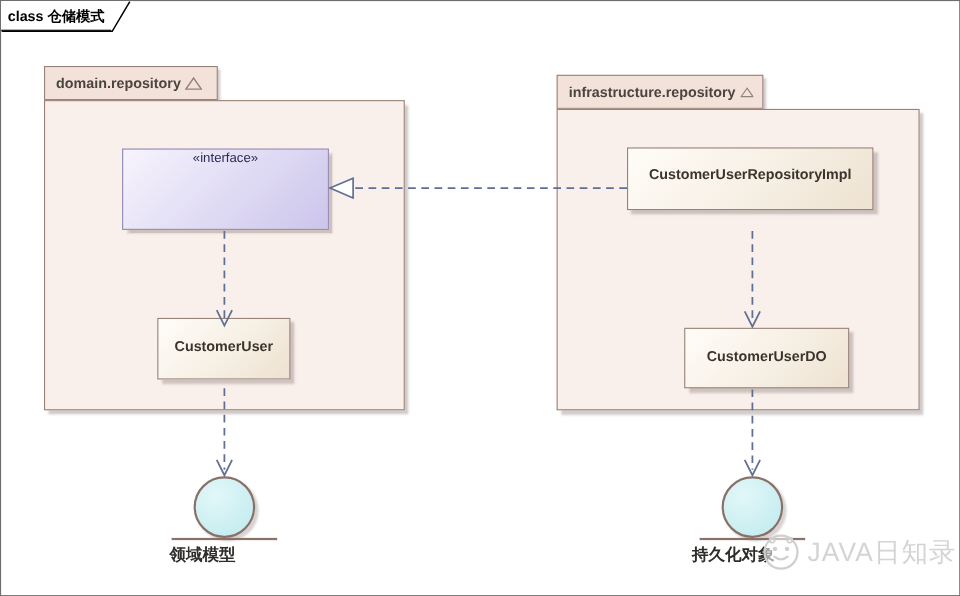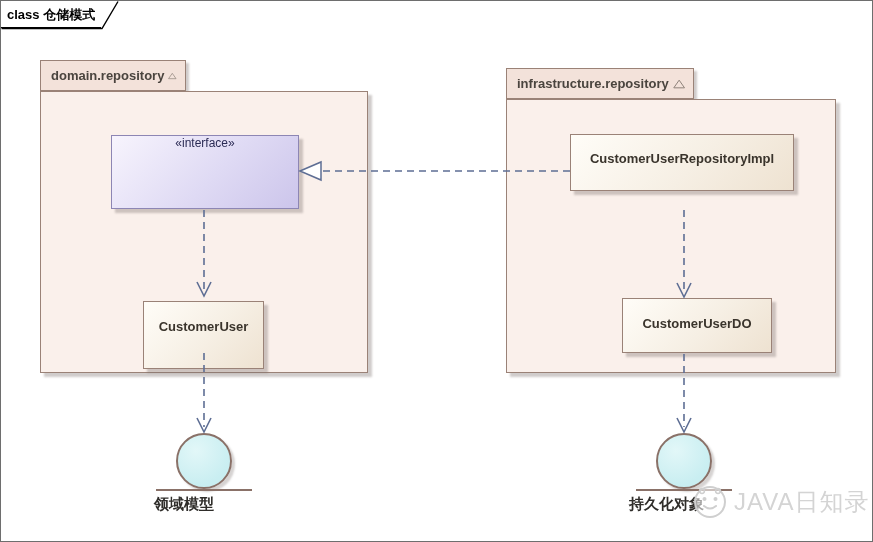--- a/index.html
+++ b/index.html
@@ -36,21 +36,21 @@
     display:flex; align-items:center; gap:4px; padding:0 8px 0 10px;
     box-shadow:3px 3px 2px rgba(120,110,105,0.35);
     font-size:13px; font-weight:bold; color:#4a443e; white-space:nowrap;
   }
   .pkg-body {
     position:absolute; left:0;
     background:#faf0eb; border:1px solid #9a8277;
     box-shadow:4px 4px 2px rgba(120,110,105,0.35);
   }
   .pkg-domain { left:39px; top:59px; width:330px; height:314px; }
-  .pkg-domain .pkg-tab { width:146px; }
+  .pkg-domain .pkg-tab { width:158px; }
   .pkg-domain .pkg-body { top:31px; width:328px; height:282px; }
   .pkg-infra { left:505px; top:67px; width:333px; height:306px; }
   .pkg-infra .pkg-tab { width:188px; }
   .pkg-infra .pkg-body { top:31px; width:330px; height:274px; }
 
   
   .uml-box {
     position:absolute; z-index:2; text-align:center;
     border:1px solid #9a8277;
     background:linear-gradient(135deg,#fffdf8 0%,#f6efe4 55%,#eee2d1 100%);
@@ -58,21 +58,21 @@
     color:#3a342c;
   }
   .uml-box .cls-name { font-size:13px; font-weight:bold; }
   .interface-box {
     left:110px; top:134px; width:188px; height:74px;
     background:linear-gradient(135deg,#f7f4fd 0%,#dfdaf4 55%,#ccc5eb 100%);
     border:1px solid #8d86b4; color:#2b2b55; 
   }
   .interface-box .stereotype { font-size:12px; font-weight:normal; margin-bottom:2px; }
   .impl-box  { left:569px; top:133px; width:224px; height:57px; padding-top:16px; }
-  .user-box  { left:142px; top:300px; width:121px; height:68px; padding-top:17px; }
+  .user-box  { left:142px; top:288px; width:121px; height:56px; padding-top:17px; }
   .do-box    { left:621px; top:297px; width:150px; height:55px; padding-top:17px; }
 
   
   .connectors { position:absolute; left:0; top:0; z-index:3; pointer-events:none; }
 
   
   .entity { position:absolute; z-index:2; }
   .entity-circle {
     position:absolute; width:56px; height:56px; border-radius:50%;
     background:radial-gradient(circle at 35% 30%, #e2f7f8 0%, #c9eef1 70%);

